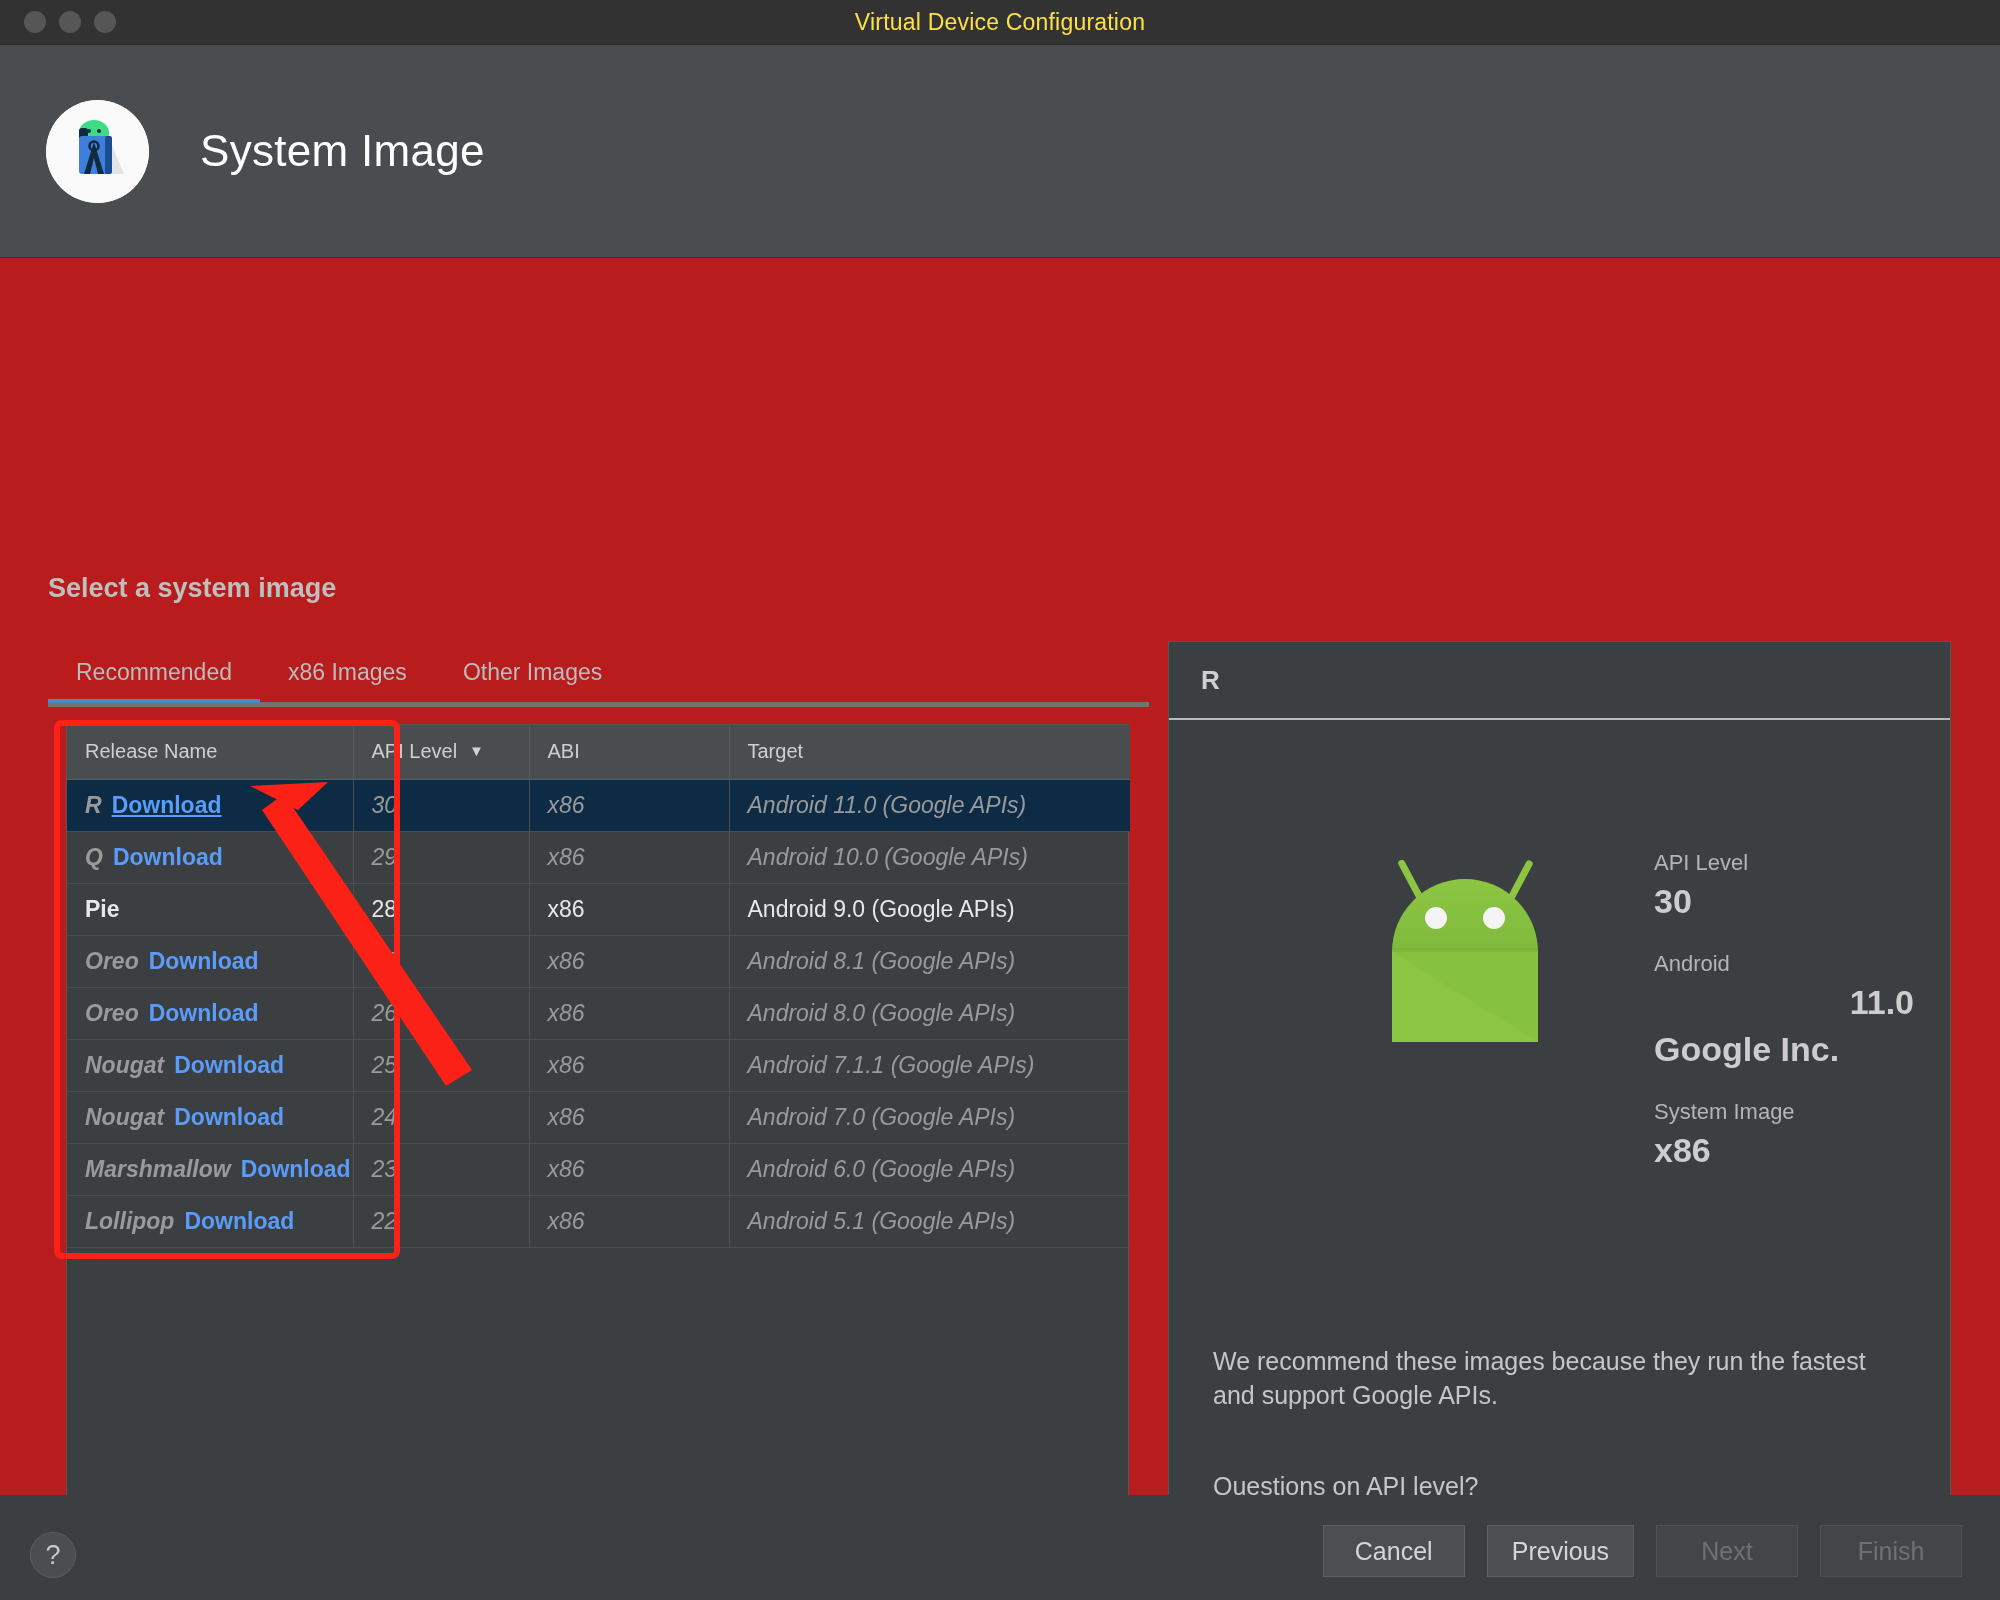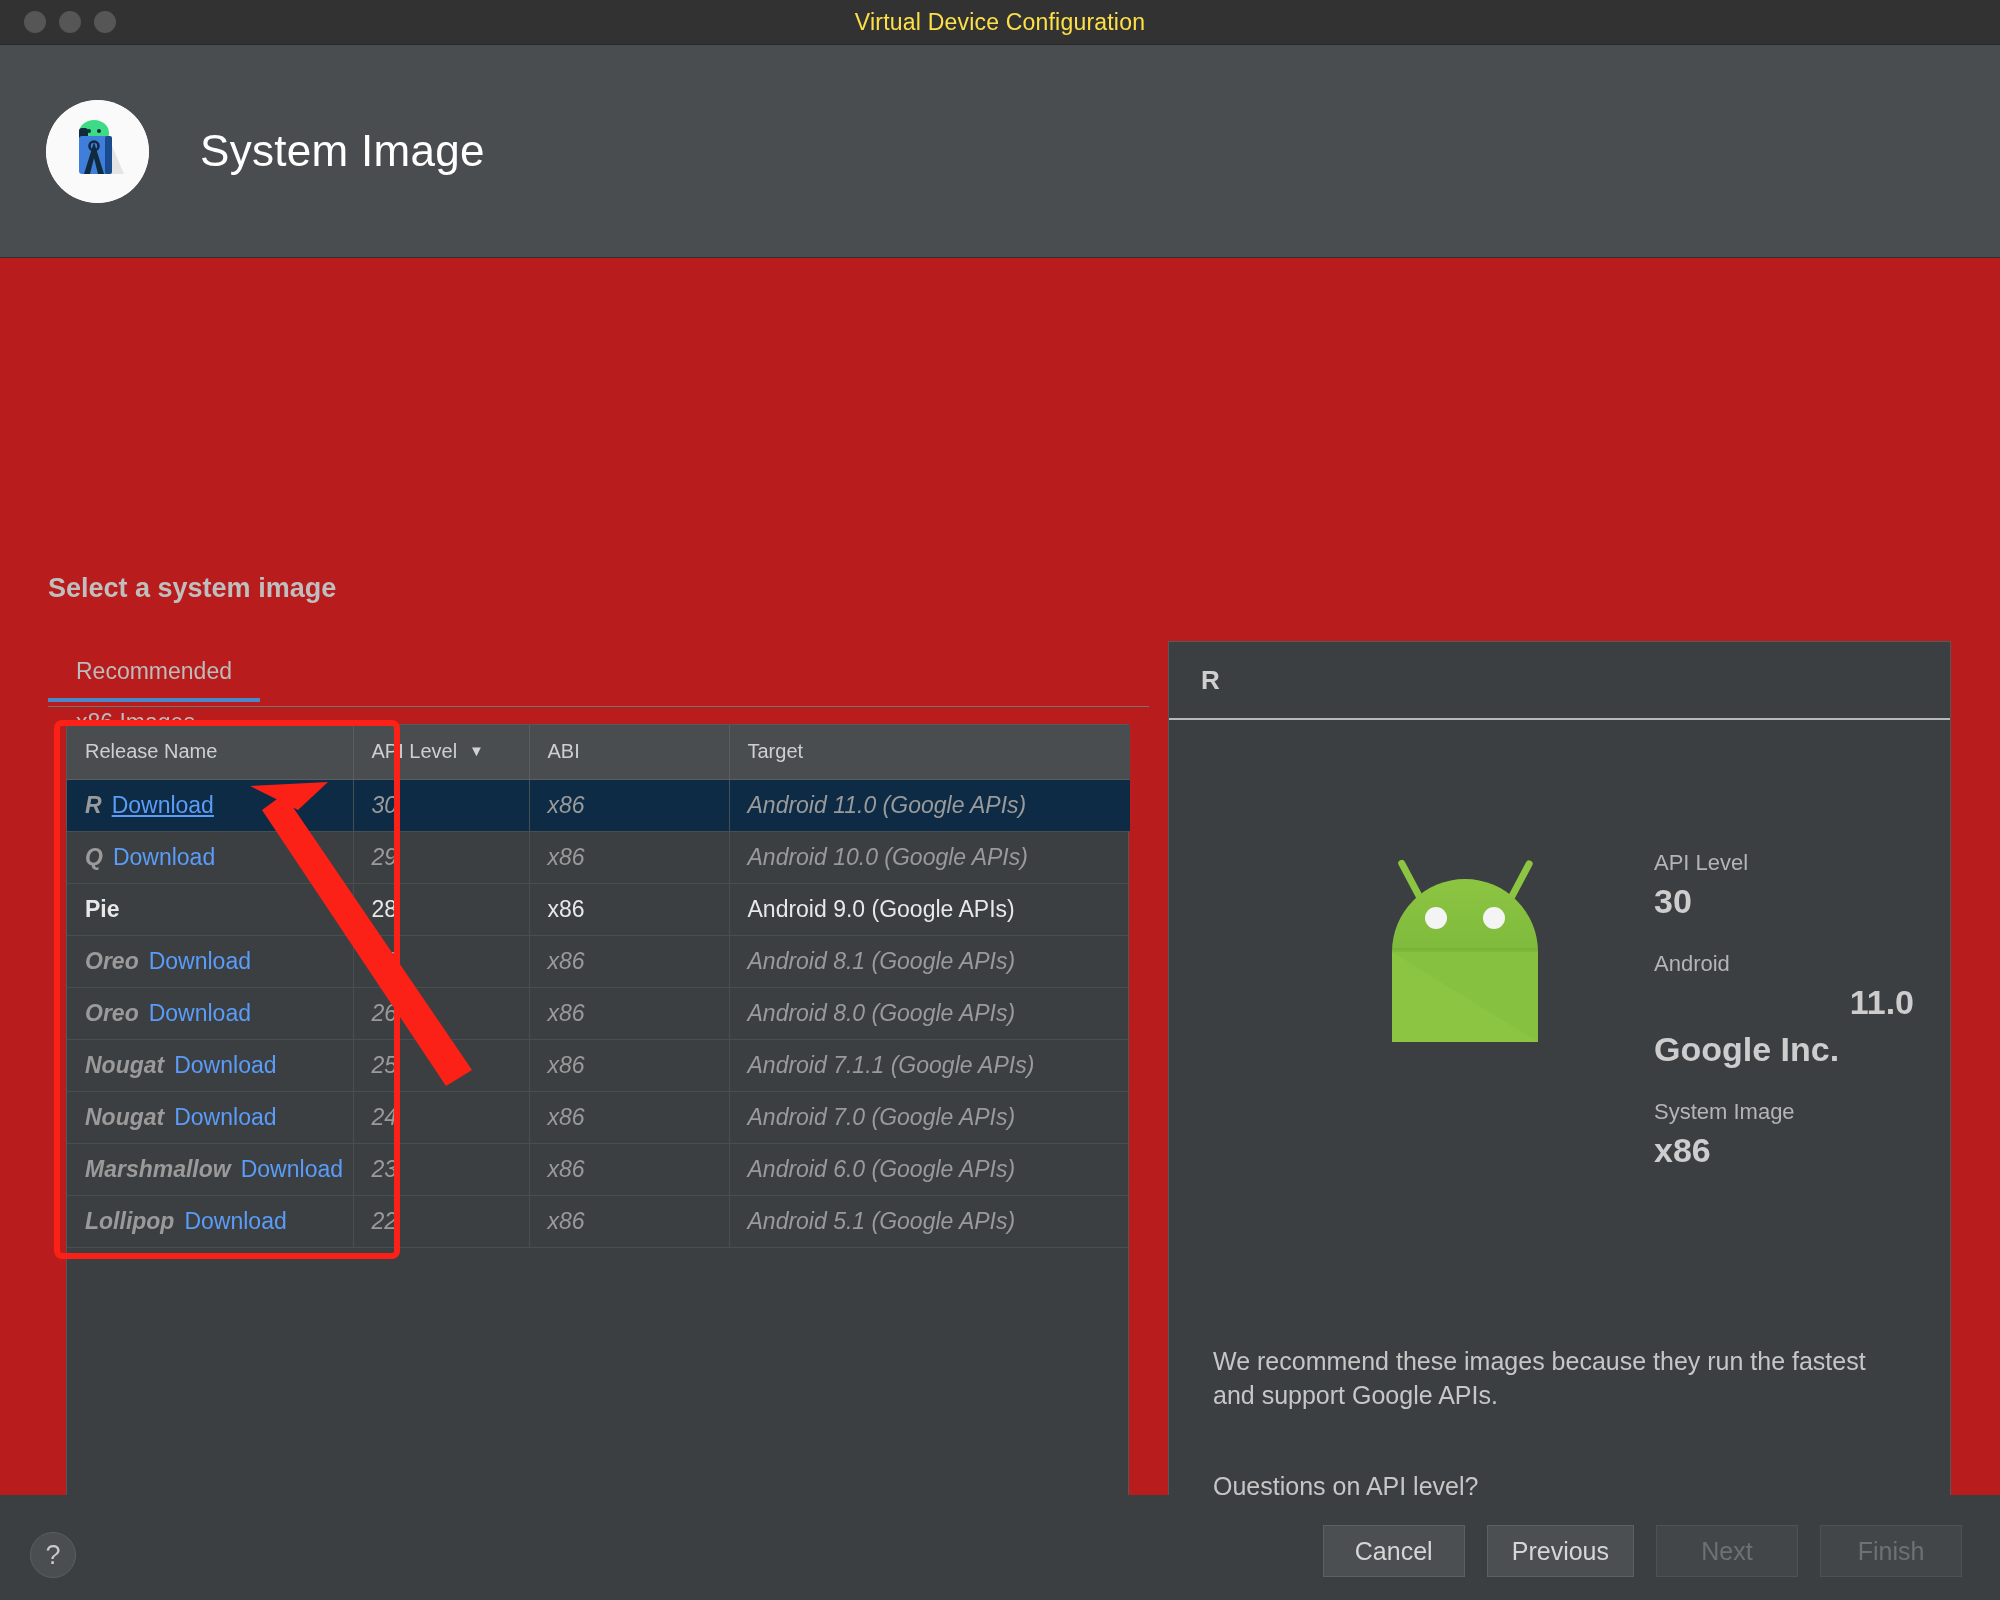--- a/index.html
+++ b/index.html
@@ -51,22 +51,22 @@
 
   .section-title {
     position: absolute; left: 48px; top: 315px;
     font-size: 27px; font-weight: bold; color: #bfbfbf;
   }
 
   
   .tabs {
     position: absolute; left: 48px; top: 392px;
     width: 1101px; height: 57px;
-    border-bottom: 1px solid #737373;
-    display: flex; align-items: flex-start; flex-direction: column;
+    border-bottom: 5px solid #737373;
+    display: flex; align-items: center;
   }
   .tab {
     font-size: 23px; color: #bcbcbc;
     padding: 8px 28px 16px 28px;
     position: relative; cursor: default;
   }
   .tab.active::after {
     content: ""; position: absolute; left: 0; right: 0; bottom: -1px;
     height: 4px; background: #4a88c7;
   }
@@ -95,21 +95,21 @@
     border-right: 1px solid #4b4e50;
     border-bottom: 1px solid #4b4e50;
     white-space: nowrap; overflow: hidden;
   }
   tbody td:last-child { border-right: none; }
   tbody tr.installed td { color: #e8e8e8; font-style: normal; }
   tbody tr.notinstalled td { color: #9a9a9a; font-style: italic; }
   tbody tr.selected td { background: #0d2b45; }
   .rel { font-weight: bold; }
   tbody tr.notinstalled .rel { font-weight: bold; }
-  .dl { color: #5a9cf8; font-style: normal; font-weight: normal; margin-left: 10px; }
+  .dl { color: #5a9cf8; font-style: normal; font-weight: bold; margin-left: 10px; }
   tbody tr.selected .dl { text-decoration: underline; }
 
   
   .refresh-btn {
     position: absolute; left: 997px; top: 1303px;
     width: 142px; height: 48px;
     background: #4c4f51; border: 1px solid #5d6062; border-radius: 5px;
     color: #c9c9c9; font-size: 26px;
     display: flex; align-items: center; justify-content: center;
     cursor: default;

